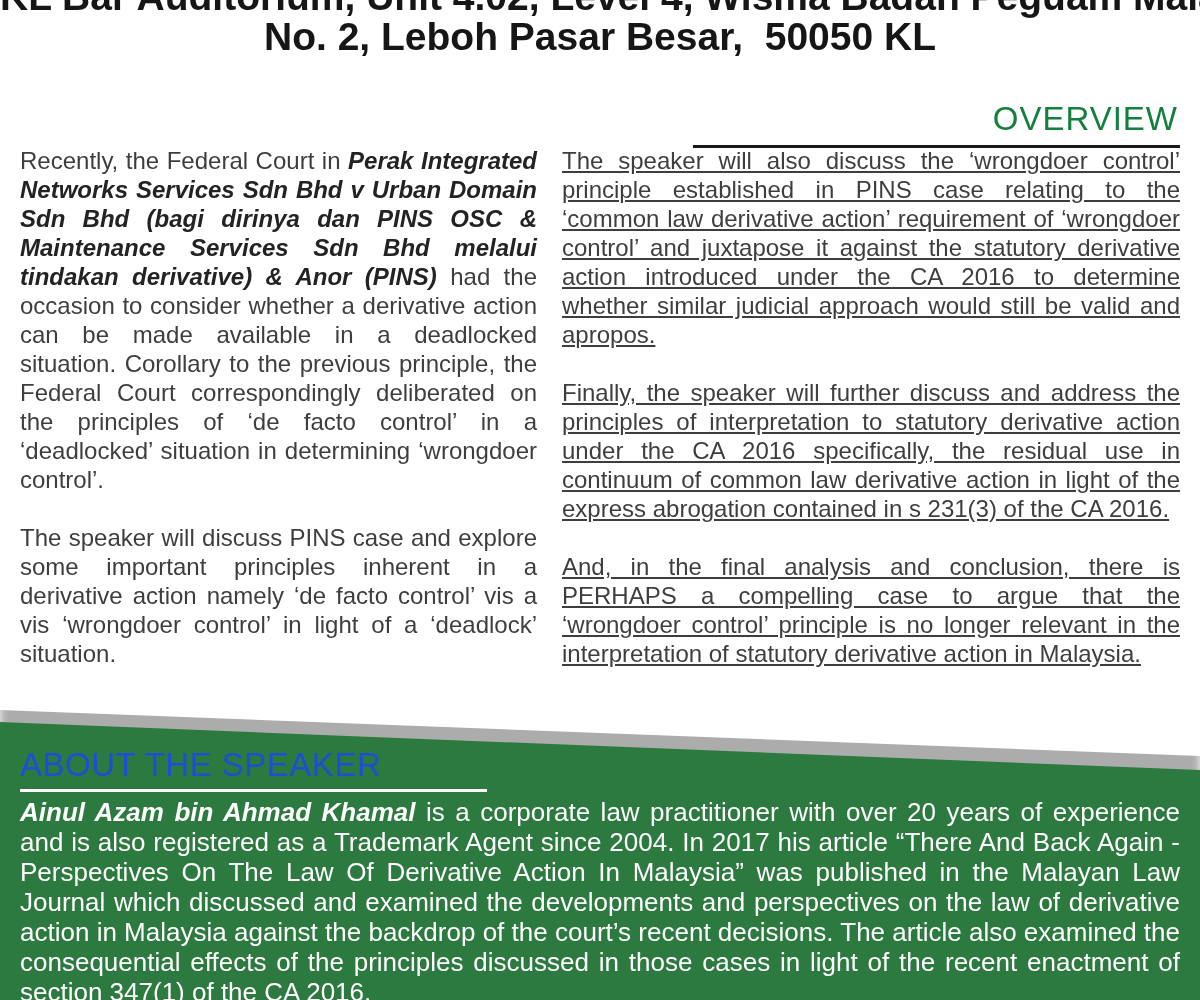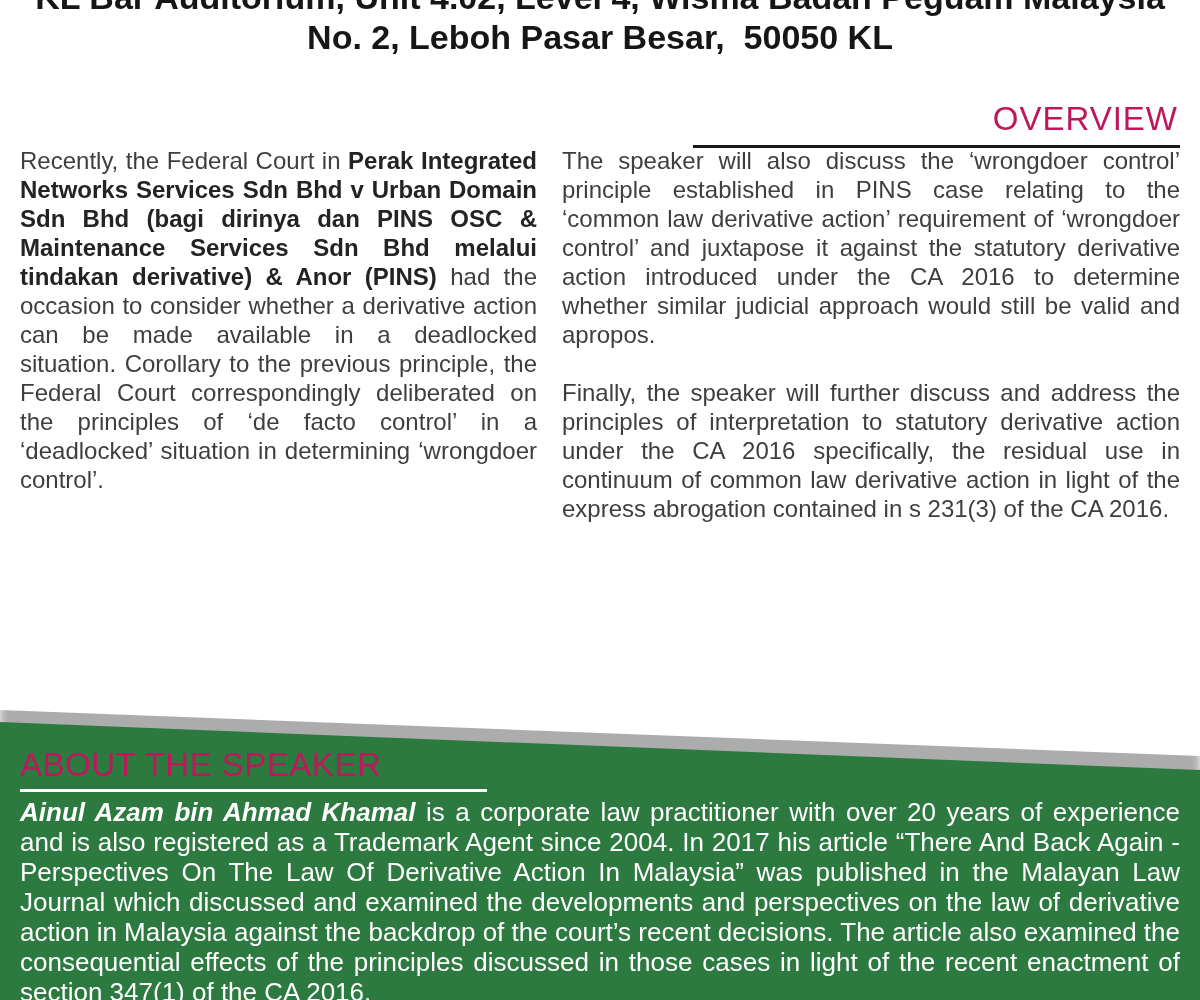--- a/index.html
+++ b/index.html
@@ -9,66 +9,66 @@
     overflow:hidden;
     background:#ffffff;
     font-family:"Liberation Sans", sans-serif;
     -webkit-font-smoothing:antialiased;
   }
 
   
   .venue{
     position:absolute;left:0;width:1200px;
     text-align:center;font-weight:700;color:#161616;
-    font-size:34px;line-height:34px;white-space:pre;
+    font-size:39px;line-height:34px;white-space:pre;
   }
   .venue.l1{top:-20px;}
   .venue.l2{top:20px;}
 
   
   .overview-heading{
     position:absolute;top:101px;right:22px;
     font-size:33px;line-height:36px;
-    color:#be185d;letter-spacing:1px;font-weight:400;
+    color:#15803d;letter-spacing:1px;font-weight:400;
   }
   .overview-rule{
     position:absolute;top:145px;left:693px;width:487px;height:3px;
     background:#191919;
   }
 
   
   .columns{
     position:absolute;top:146px;left:20px;width:1160px;
     display:flex;gap:25px;
     color:#3e3e3e;
     font-size:24px;line-height:29px;
     text-align:justify;
   }
   .col{min-width:0;}
   .col.left{width:517px;}
-  .col.right{width:618px;}
+  .col.right{width:618px;text-decoration:underline;}
   .columns p{margin:0 0 29px 0;}
-  .case{font-weight:700;color:#232323;}
+  .case{font-weight:700;font-style:italic;color:#232323;}
 
   
   .banner{position:absolute;top:700px;left:0;width:1200px;height:300px;}
   .banner-shadow{
     position:absolute;top:0;left:0;width:1200px;height:300px;
     background:rgba(70,70,70,0.45);
     clip-path:polygon(0 10px,1200px 56px,1200px 72px,0 24px);
     filter:blur(4px);
   }
   .banner-green{
     position:absolute;top:0;left:0;width:1200px;height:300px;
     background:#2d7a40;
     clip-path:polygon(0 22px,1200px 70px,1200px 300px,0 300px);
   }
   .speaker-heading{
     position:absolute;top:747px;left:20px;
-    color:#be185d;font-size:33px;line-height:36px;
+    color:#1d4ed8;font-size:33px;line-height:36px;
     letter-spacing:0.5px;font-weight:400;
   }
   .speaker-rule{
     position:absolute;top:789px;left:20px;width:467px;height:3px;
     background:#ffffff;
   }
   .speaker-bio{
     position:absolute;top:797px;left:20px;width:1160px;
     color:#ffffff;font-size:26px;line-height:30px;
     text-align:justify;margin:0;
@@ -82,24 +82,26 @@
 
   <div class="venue l1">KL Bar Auditorium, Unit 4.02, Level 4, Wisma Badan Peguam Malaysia</div>
   <div class="venue l2">No. 2, Leboh Pasar Besar,  50050 KL</div>
 
   <div class="overview-heading">OVERVIEW</div>
   <div class="overview-rule"></div>
 
   <div class="columns">
     <div class="col left">
       <p><span>Recently, the Federal Court in </span><span class="case">Perak Integrated Networks Services Sdn Bhd v Urban Domain Sdn Bhd (bagi dirinya dan PINS OSC &amp; Maintenance Services Sdn Bhd melalui tindakan derivative) &amp; Anor (PINS)</span><span> had the occasion to consider whether a derivative action can be made available in a deadlocked situation. Corollary to the previous principle, the Federal Court correspondingly deliberated on the principles of ‘de facto control’ in a ‘deadlocked’ situation in determining ‘wrongdoer control’.</span></p>
+      <p>The speaker will discuss PINS case and explore some important principles inherent in a derivative action namely ‘de facto control’ vis a vis ‘wrongdoer control’ in light of a ‘deadlock’ situation.</p>
     </div>
     <div class="col right">
       <p>The speaker will also discuss the ‘wrongdoer control’ principle established in PINS case relating to the ‘common law derivative action’ requirement of ‘wrongdoer control’ and juxtapose it against the statutory derivative action introduced under the CA 2016 to determine whether similar judicial approach would still be valid and apropos.</p>
       <p>Finally, the speaker will further discuss and address the principles of interpretation to statutory derivative action under the CA 2016 specifically, the residual use in continuum of common law derivative action in light of the express abrogation contained in s 231(3) of the CA 2016.</p>
+      <p>And, in the final analysis and conclusion, there is PERHAPS a compelling case to argue that the ‘wrongdoer control’ principle is no longer relevant in the interpretation of statutory derivative action in Malaysia.</p>
     </div>
   </div>
 
   <div class="banner">
     <div class="banner-shadow"></div>
     <div class="banner-green"></div>
   </div>
 
   <div class="speaker-heading">ABOUT THE SPEAKER</div>
   <div class="speaker-rule"></div>

